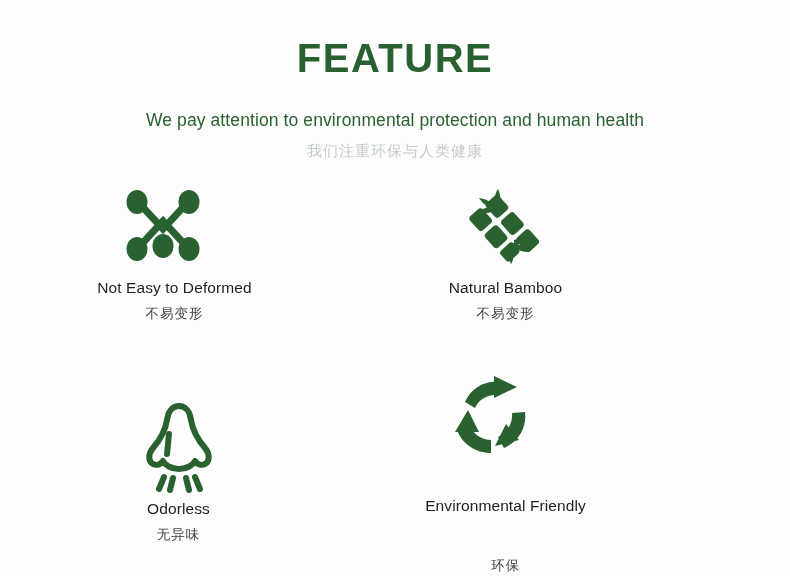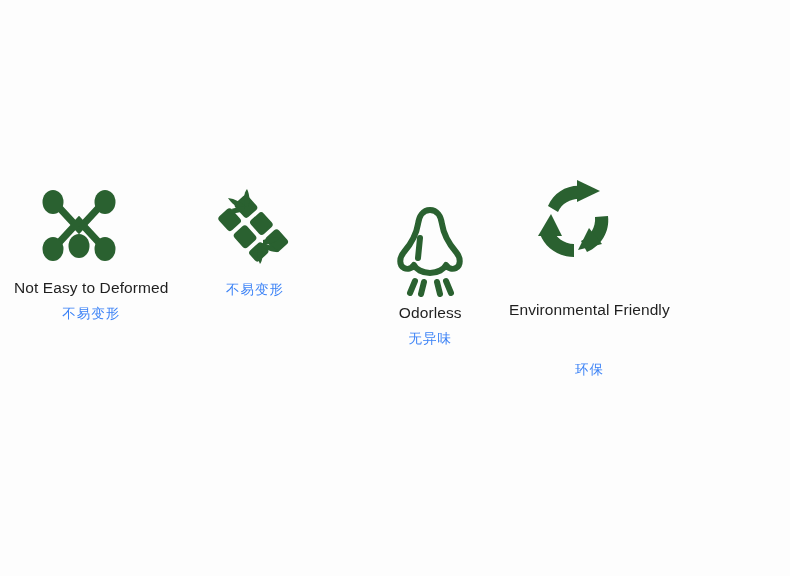--- a/index.html
+++ b/index.html
@@ -52,21 +52,21 @@
     letter-spacing: 1px;
   }
 
   
   .grid {
     position: absolute;
     top: 178px;
     left: 0;
     width: 670px;
     display: grid;
-    grid-template-columns: repeat(4, 1fr);
+    grid-template-columns: repeat(2, 1fr);
     grid-template-rows: 196px 196px;
   }
   .cell {
     position: relative;
     display: flex;
     flex-direction: column;
     align-items: center;
   }
   .icon-wrap {
     height: 96px;
@@ -80,21 +80,21 @@
   .label-en {
     font-size: 15.5px;
     color: #1f1f1f;
     line-height: 20px;
     margin-top: 4px;
     letter-spacing: 0.1px;
     white-space: nowrap;
   }
   .label-cn {
     font-size: 13.5px;
-    color: #3b82f6;
+    color: #404040;
     line-height: 20px;
     margin-top: 6px;
     letter-spacing: 1px;
     white-space: nowrap;
   }
 
   
   .cell.c0 { padding-left: 14px; }
   .cell.c1 { padding-left: 6px; }
   .cell.c2 { padding-left: 22px; justify-content: center; }
@@ -107,20 +107,25 @@
   .cell.c3 .icon-wrap { margin-left: -26px; }
   .cell.c4 .icon-wrap { margin-left: -2px; }
   .cell.c5 .icon-wrap { margin-left: -20px; }
   .cell.c3 .label-en, .cell.c3 .label-cn { margin-left: -2px; margin-top: 40px; }
 </style>
 </head>
 <body>
 
 <div class="page">
 
+  <div class="header">
+    <div class="title">FEATURE</div>
+    <div class="subtitle-en">We pay attention to environmental protection and human health</div>
+    <div class="subtitle-cn">我们注重环保与人类健康</div>
+  </div>
 
   <div class="grid">
 
     <div class="cell c0">
       <div class="icon-wrap">
         <svg width="76" height="76" viewBox="0 0 76 76">
           <g stroke="#2a6130" stroke-width="7" stroke-linecap="round" fill="none">
             <path d="M13 14 L38 41 L63 14"></path>
             <path d="M13 60 L38 33 L63 60"></path>
           </g>
@@ -157,20 +162,21 @@
             <path d="M30 22 C22 20 17 16 14 11 C21 12 27 15 31 19 Z"></path>
             <path d="M31 19 C29 12 30 6 33 2 C36 8 36 15 34 20 Z"></path>
             <path d="M30 24 C24 26 18 27 13 26 C18 21 25 19 30 20 Z"></path>
 
             <path d="M48 56 C55 57 61 60 65 65 C58 65 51 63 47 59 Z"></path>
             <path d="M47 60 C49 67 49 73 46 77 C43 71 43 64 45 59 Z"></path>
             <path d="M49 53 C55 51 61 50 66 51 C61 56 54 58 49 57 Z"></path>
           </g>
         </svg>
       </div>
+      <div class="label-en">Natural Bamboo</div>
       <div class="label-cn">不易变形</div>
     </div>
 
     <div class="cell c2">
       <div class="icon-wrap">
         <svg width="74" height="92" viewBox="0 0 74 92">
           <g stroke="#2a6130" stroke-width="6" fill="none" stroke-linecap="round" stroke-linejoin="round">
             <path d="M37 5 C30 5 26 11 25 19 C23 32 17 40 11 47 C6 53 6 60 11 63 C15 65 19 63 21 60 C23 64 29 68 37 68 C45 68 51 64 53 60 C55 63 59 65 63 63 C68 60 68 53 63 47 C57 40 51 32 49 19 C48 11 44 5 37 5 Z"></path>
             <path d="M27 33 L25 53"></path>
             <path d="M22 76 L17 88"></path>

